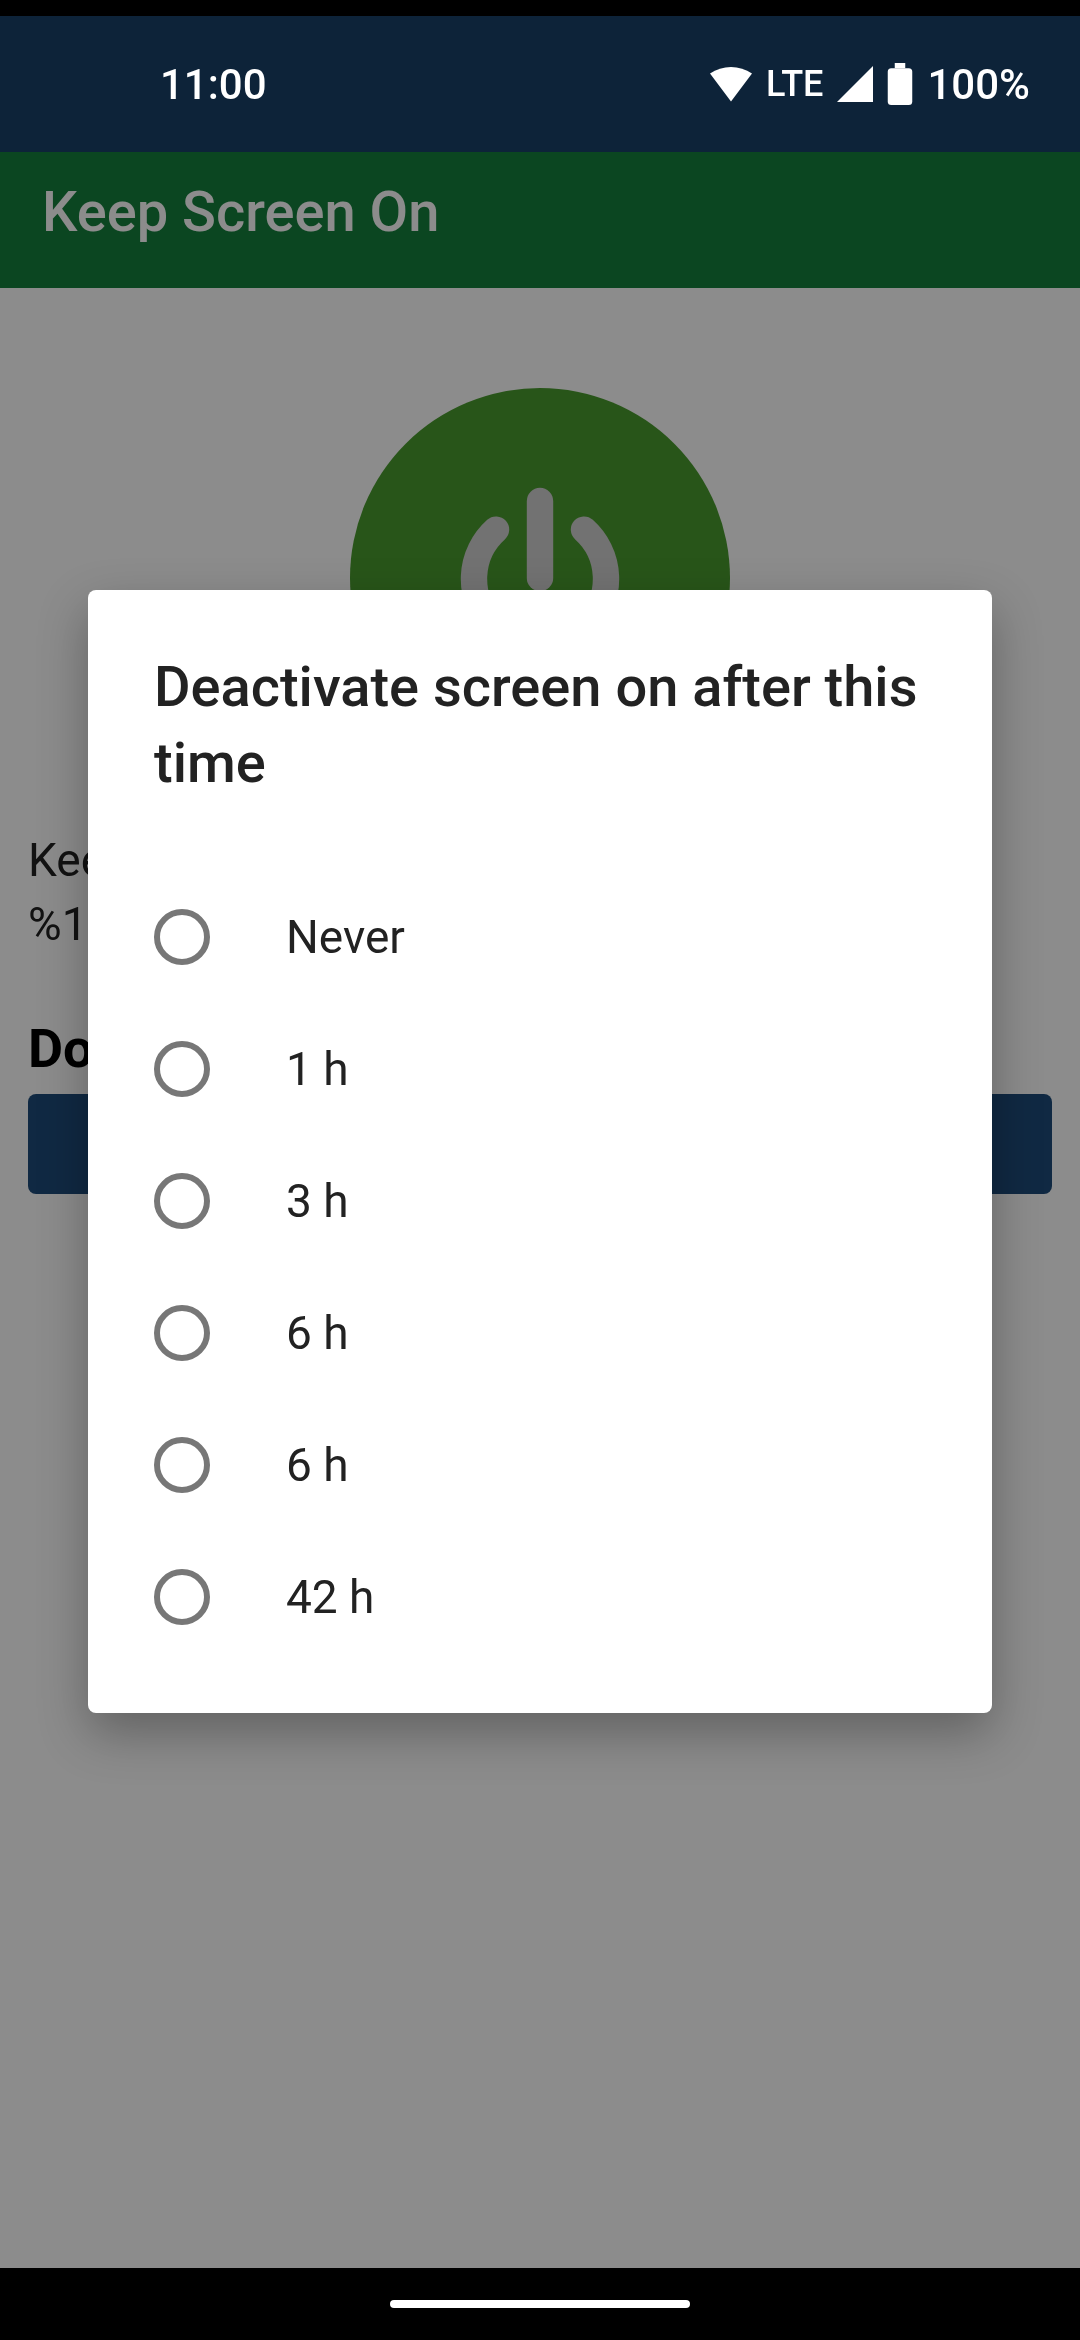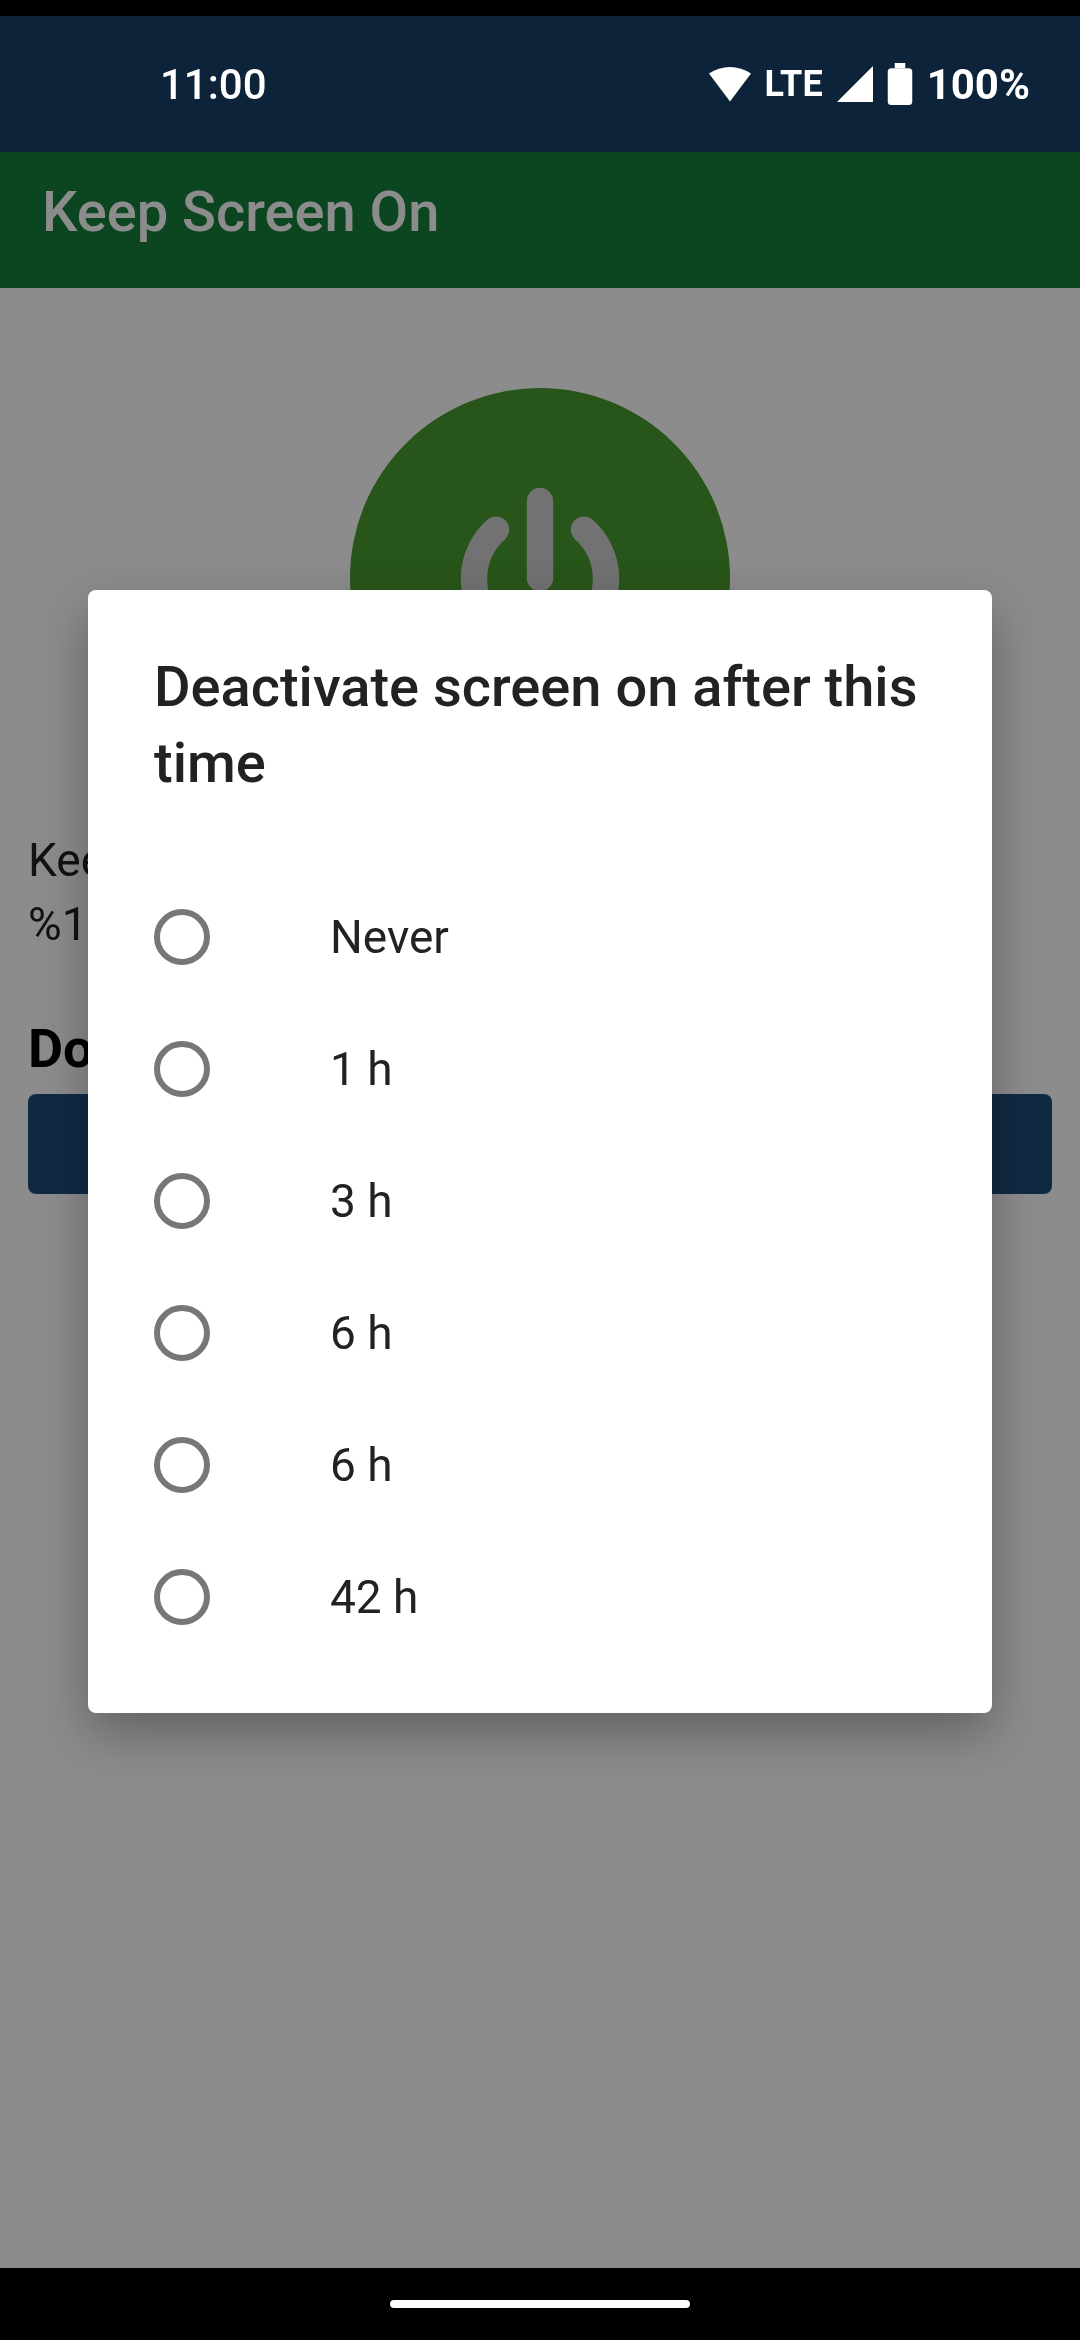--- a/index.html
+++ b/index.html
@@ -8,21 +8,21 @@
 
   
   .status-bar {
     position: absolute; top: 16px; left: 0; right: 0; height: 136px;
     background: #0d2339;
     display: flex; align-items: center; justify-content: space-between;
     padding: 0 50px 0 160px;
     color: #fff; font-size: 42px; font-weight: 500;
   }
   .status-right { display: flex; align-items: center; gap: 14px; }
-  .status-right span { display: inline-flex; align-items: center; font-weight: bold; }
+  .status-right span { display: inline-flex; align-items: center; }
 
   
   .app-bar {
     position: absolute; top: 136px; left: 0; right: 0; height: 152px;
     background: #15803d;
     display: flex; align-items: center; padding: 0 42px;
   }
   .app-bar-title { color: #fff; font-size: 56px; font-weight: 500; }
 
   
@@ -69,21 +69,20 @@
     box-shadow: 0 20px 50px rgba(0,0,0,0.3);
   }
   .dialog-title {
     font-size: 56px; font-weight: 500; color: #222;
     line-height: 1.35;
     margin-bottom: 70px;
   }
   .option {
     display: flex; align-items: center;
     height: 132px;
-    gap: 44px;
   }
   .radio {
     width: 56px; height: 56px; border-radius: 50%;
     border: 6px solid #777;
     margin-right: 76px;
     flex-shrink: 0;
   }
   .option-label {
     font-size: 46px; color: #222;
   }

